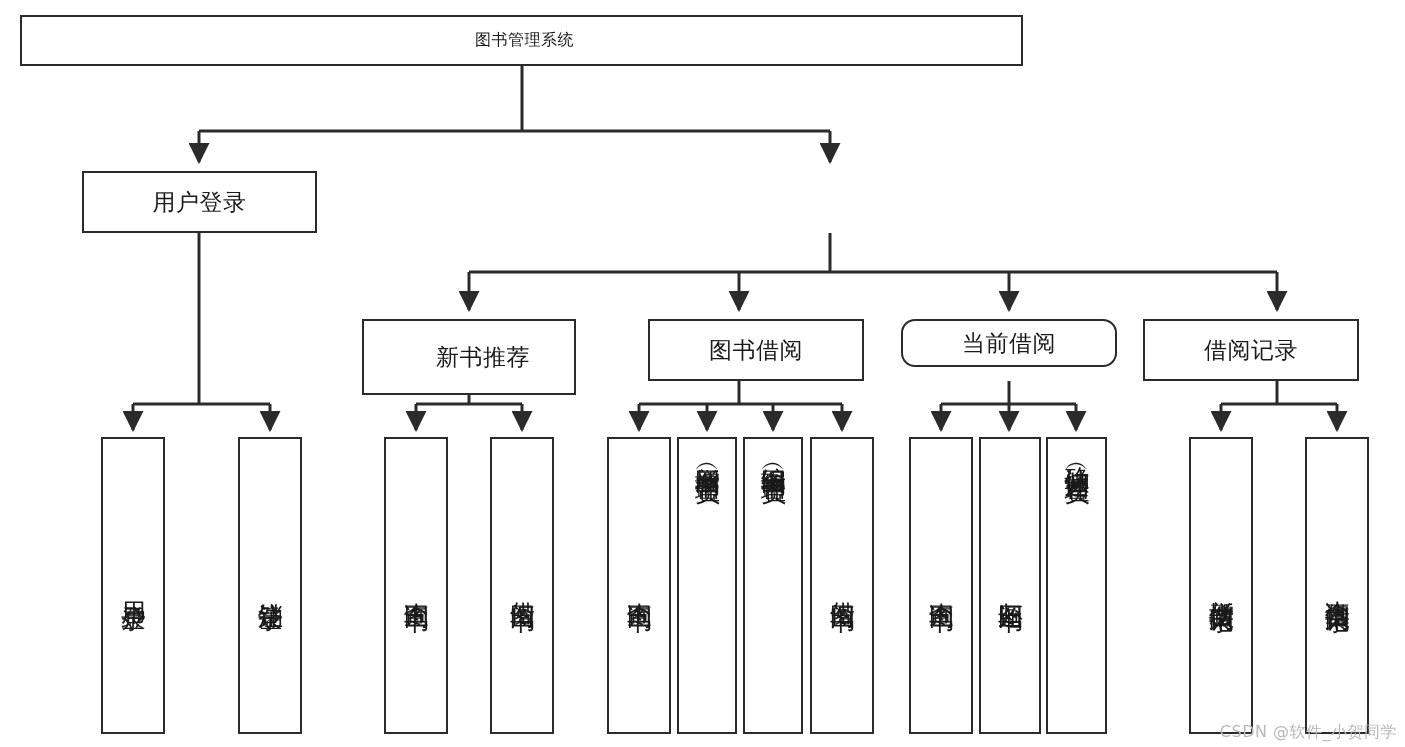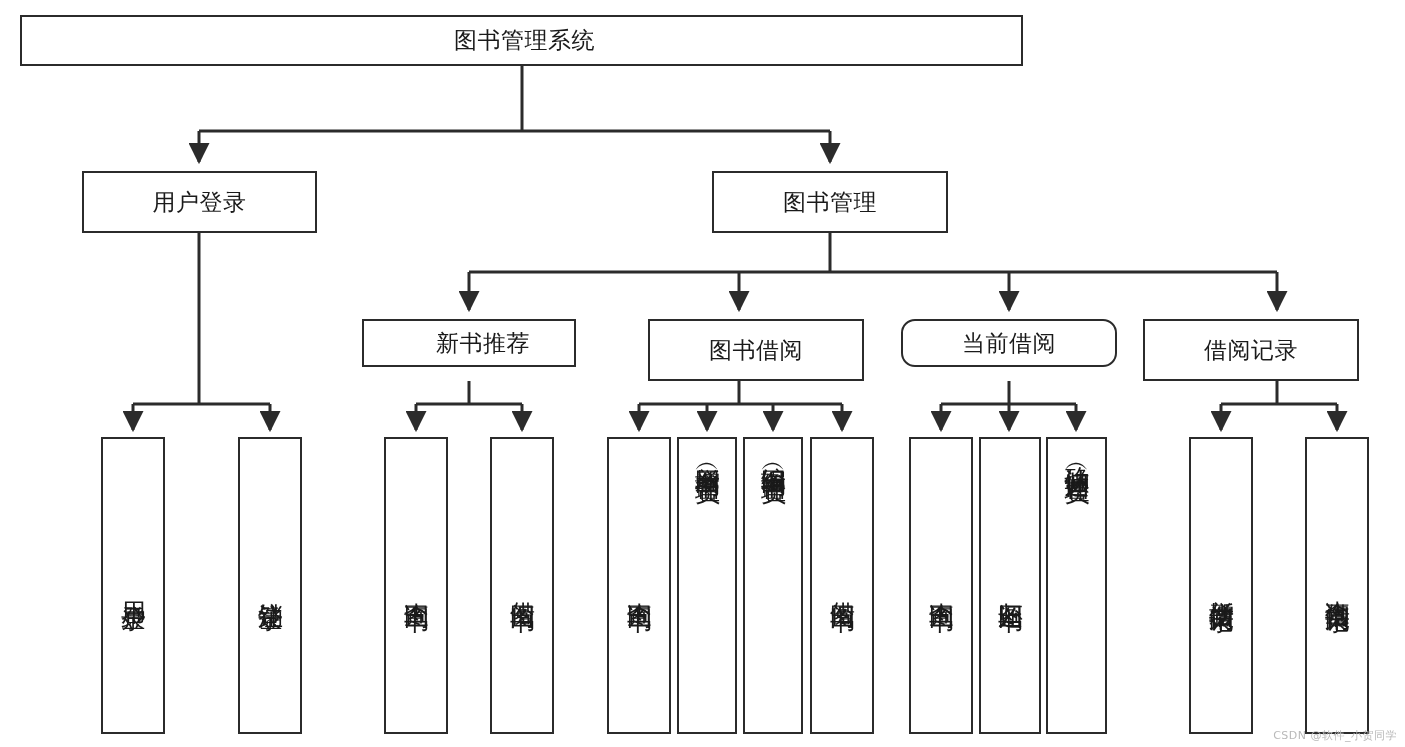--- a/index.html
+++ b/index.html
@@ -40,21 +40,21 @@
     display: block;
     text-align: center;
     line-height: 1.05;
     color: #1a1a1a;
   }
   .node.horizontal .node-label {
     font-size: 23px;
     letter-spacing: 0.5px;
   }
   .node.root .node-label {
-    font-size: 23px;
+    font-size: 16px;
     margin-left: 6px;
   }
   .node.vertical {
     align-items: flex-start;
     justify-content: center;
     padding-top: 8px;
   }
   .node.vertical .node-label {
     writing-mode: vertical-rl;
     text-orientation: upright;
@@ -65,21 +65,21 @@
   }
   
   .node.vertical.center-v {
     align-items: center;
     padding-top: 0;
   }
   #watermark {
     position: absolute;
     right: 8px;
     bottom: 4px;
-    font-size: 11px;
+    font-size: 16px;
     color: #b9b9b9;
     white-space: nowrap;
     letter-spacing: 0.5px;
   }
 </style>
 </head>
 <body>
 
 <div id="diagram-root">
 
@@ -136,25 +136,22 @@
     </g>
   </svg>
 
   <div class="node root horizontal" style="left:20px; top:15px; width:1003px; height:51px;">
     <span class="node-label">图书管理系统</span>
   </div>
 
   <div class="node horizontal" style="left:82px; top:171px; width:235px; height:62px;">
     <span class="node-label">用户登录</span>
   </div>
-  <div class="node horizontal" style="left:712px; top:171px; width:236px; height:62px;">
-    <span class="node-label">图书管理</span>
-  </div>
-
-  <div class="node horizontal" style="left:362px; top:319px; width:214px; height:48px;padding-left:28px;">
+
+  <div class="node horizontal" style="left:362px; top:319px; width:214px; height:76px;padding-left:28px;">
     <span class="node-label">新书推荐</span>
   </div>
   <div class="node horizontal" style="left:648px; top:319px; width:216px; height:62px;">
     <span class="node-label">图书借阅</span>
   </div>
   <div class="node horizontal" style="left:901px; top:319px; width:216px; height:48px;border-radius:14px;">
     <span class="node-label">当前借阅</span>
   </div>
   <div class="node horizontal" style="left:1143px; top:319px; width:216px; height:62px;">
     <span class="node-label">借阅记录</span>

